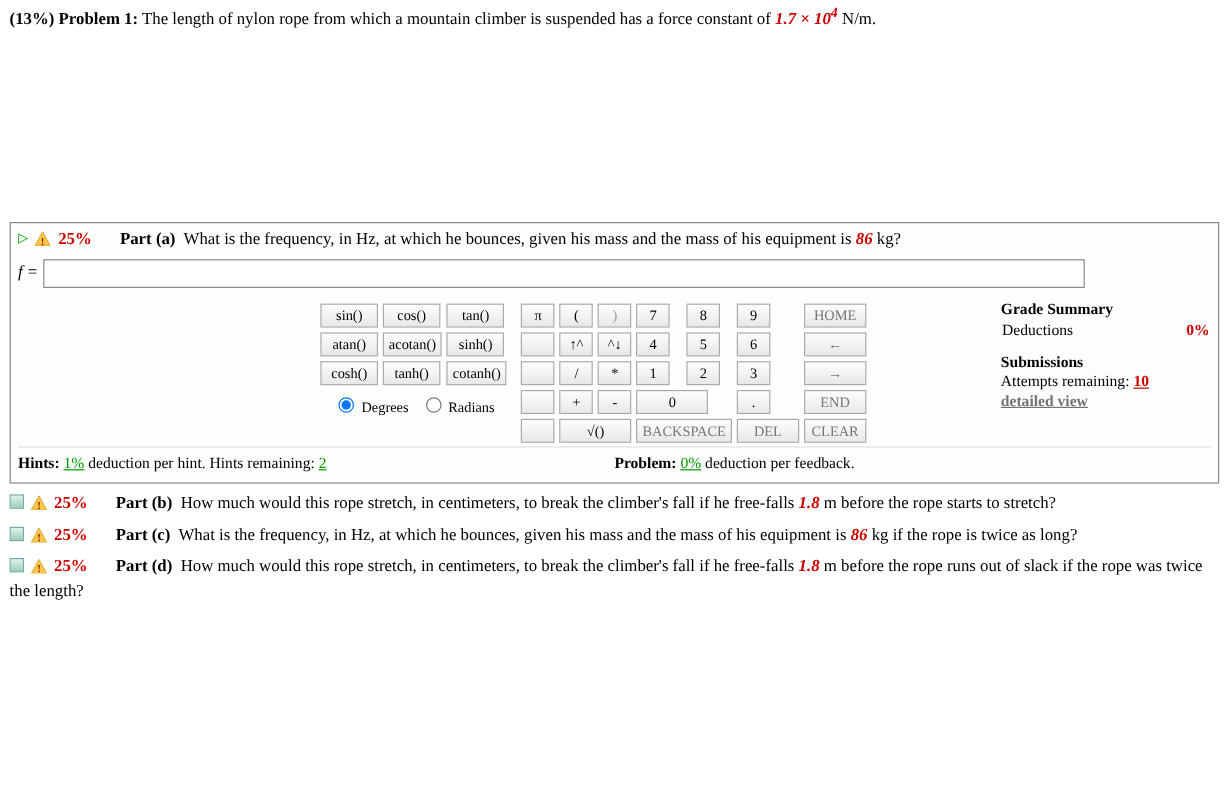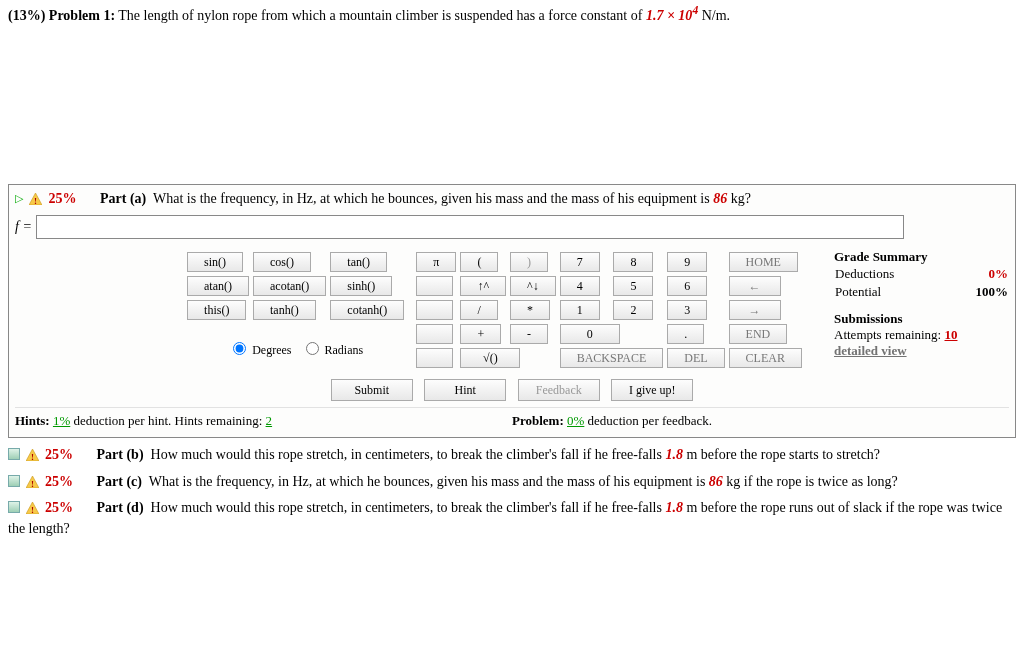--- a/index.html
+++ b/index.html
@@ -55,27 +55,27 @@
   .btn {
     display: inline-block;
     min-width: 48px;
     height: 20px;
     line-height: 18px;
     text-align: center;
     border: 1px solid #aaa;
     background: linear-gradient(#fdfdfd,#e8e8e8);
     font-size: 12px;
     font-family: "Times New Roman", serif;
-    padding: 0 16px;
+    padding: 0 4px;
     box-sizing: border-box;
   }
   .btn.small { min-width: 28px; }
   .btn.nav { min-width: 52px; font-variant: small-caps; color:#777;}
   .btn.dis { color:#999; }
-  .deg-rad { text-align: center; font-size: 12px; margin-top: 16px; }
+  .deg-rad { text-align: center; font-size: 12px; margin-top: 4px; }
   .deg-rad input { vertical-align: -1px; }
   .grade-box { width: 175px; font-size: 13px; }
   .grade-box .hdr { font-weight: bold; }
   .grade-box table { width: 100%; border-collapse: collapse; }
   .grade-box td.val { text-align: right; font-weight: bold; }
   .green { color: #090; }
   .red { color: #c00; }
   .blue-link { color: #737373; text-decoration: underline; cursor: pointer; font-weight: bold; }
   .action-row { text-align: center; margin: 8px 0 6px; }
   .action-row .btn { min-width: 82px; height: 22px; line-height: 20px; margin: 0 4px; font-size:12px;}
@@ -136,21 +136,21 @@
             <td><span class="btn">sin()</span></td>
             <td><span class="btn">cos()</span></td>
             <td><span class="btn">tan()</span></td>
           </tr>
           <tr>
             <td><span class="btn">atan()</span></td>
             <td><span class="btn">acotan()</span></td>
             <td><span class="btn">sinh()</span></td>
           </tr>
           <tr>
-            <td><span class="btn">this()</span></td>
+            <td><span class="btn">cosh()</span></td>
             <td><span class="btn">tanh()</span></td>
             <td><span class="btn">cotanh()</span></td>
           </tr>
         </tbody>
           </table>
         <div class="deg-rad">
           <label><input type="radio" name="ang" checked="" style=""> <span>Degrees</span></label>
           &nbsp;
           <label><input type="radio" name="ang" style=""> <span>Radians</span></label>
         </div>
@@ -207,41 +207,31 @@
     </div>
 
     <div class="grade-box">
       <div class="hdr">Grade Summary</div>
       <table>
         <tbody>
             <tr>
               <td>Deductions</td>
               <td class="val red">0%</td>
             </tr>
-        <tr>
-              <td>Potential</td>
-              <td class="val">100%</td>
-            </tr>
       </tbody>
         </table>
       <div class="hdr" style="margin-top:10px">Submissions</div>
       <div>
         <span>Attempts remaining:</span>
         <span class="red" style="text-decoration:underline; font-weight:bold">10</span>
       </div>
       <div><span class="blue-link">detailed view</span></div>
     </div>
   </div>
 
-  <div class="action-row">
-    <span class="btn">Submit</span>
-    <span class="btn">Hint</span>
-    <span class="btn off">Feedback</span>
-    <span class="btn">I give up!</span>
-  </div>
 
   <div class="hint-line">
     <div>
       <b><span>Hints:</span></b>
       <span class="green" style="text-decoration:underline">1%</span>
       <span>deduction per hint. Hints remaining:</span>
       <span class="green" style="text-decoration:underline">2</span>
     </div>
     <div>
       <b><span>Problem:</span></b>

